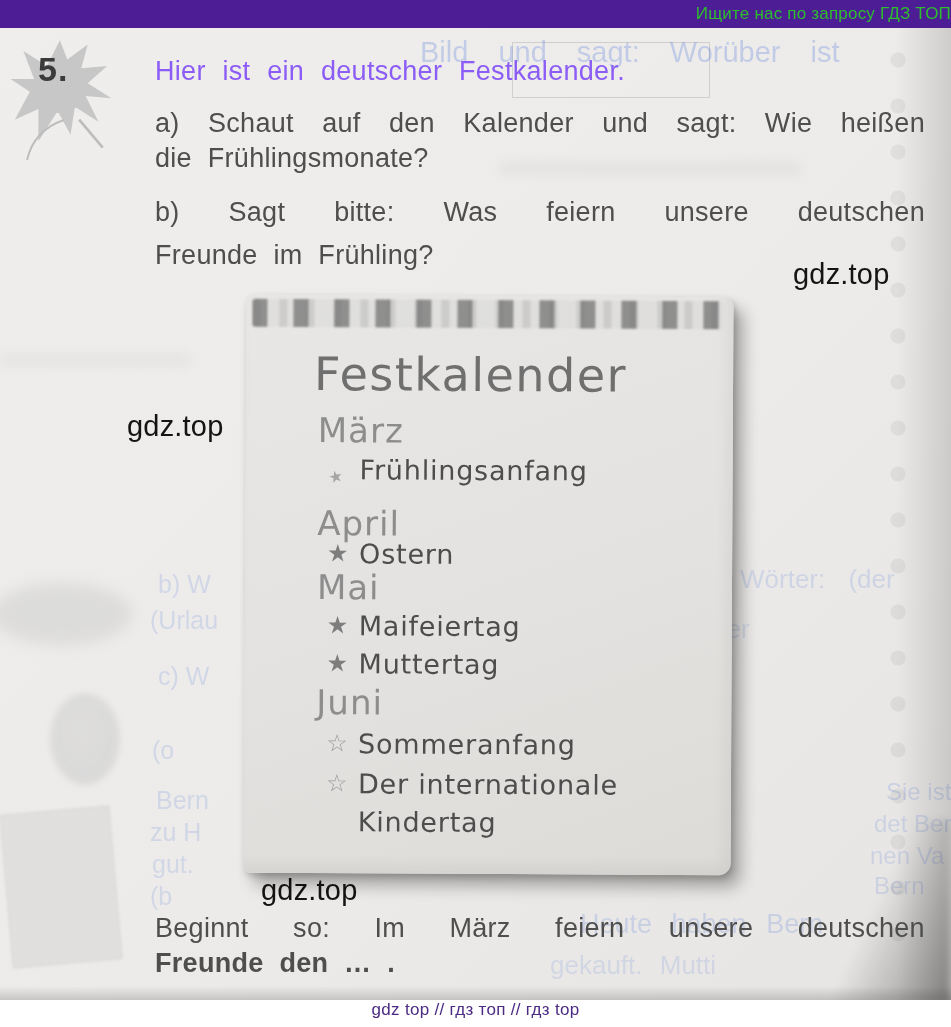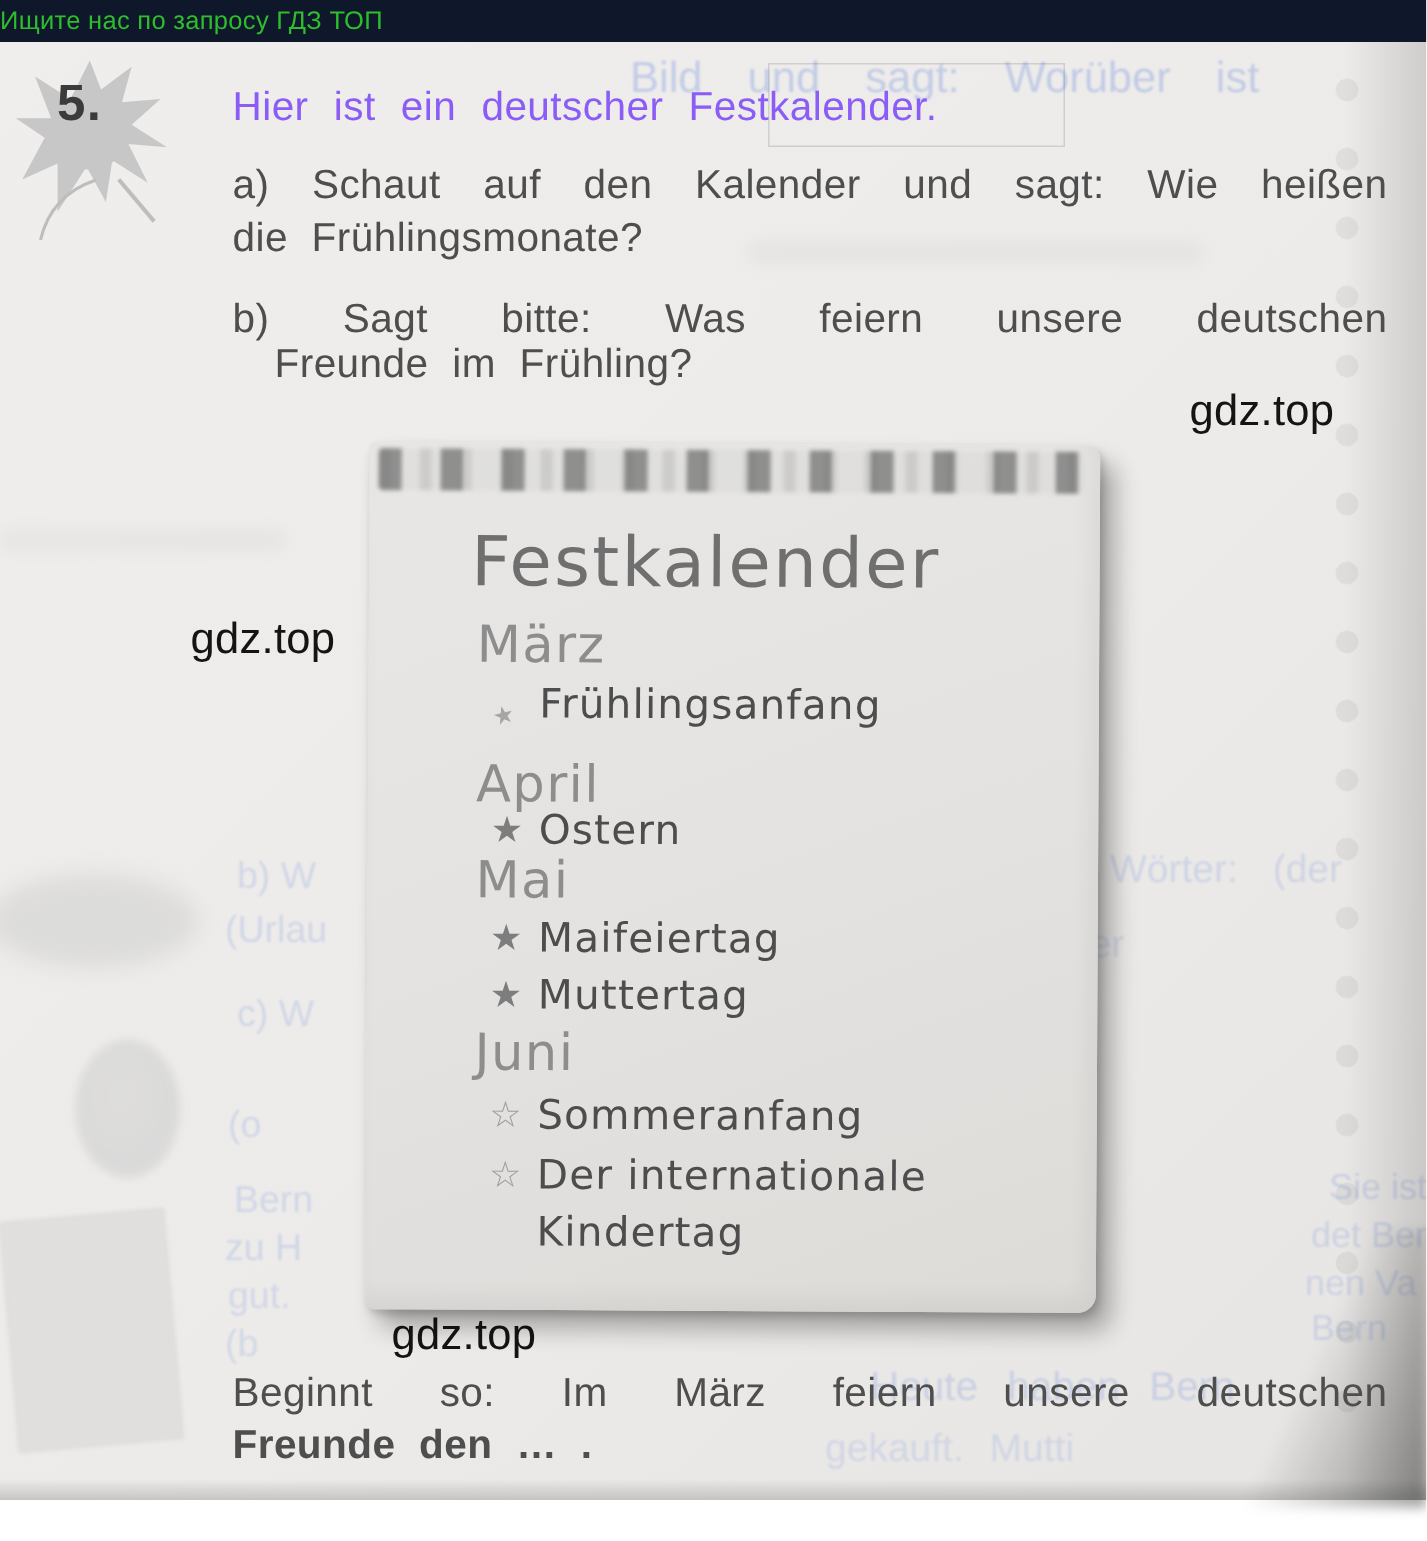--- a/index.html
+++ b/index.html
@@ -1,20 +1,20 @@
 <!DOCTYPE html>
 <html><head>
 <meta charset="utf-8">
 <style>
   html,body{margin:0;padding:0;background:#fff;}
   .page{position:relative;width:951px;height:1027px;overflow:hidden;background:#ffffff;
         font-family:"Liberation Sans",sans-serif;}
   
-  .banner{position:absolute;left:0;top:0;width:951px;height:28px;background:#0f172a;
-          display:flex;align-items:center;justify-content:flex-start;}
+  .banner{position:absolute;left:0;top:0;width:951px;height:28px;background:#4c1d95;
+          display:flex;align-items:center;justify-content:flex-end;}
   .banner span{font-size:17px;font-weight:500;color:#2ebd2e;letter-spacing:.2px;}
   
   .scan{position:absolute;left:0;top:28px;width:951px;height:972px;
         background:linear-gradient(135deg,#efeeec 0%,#ecebe9 55%,#e6e5e3 100%);}
   .shadow-right{position:absolute;right:0;top:28px;width:55px;height:972px;
         background:linear-gradient(to right,rgba(0,0,0,0),rgba(0,0,0,0.13));}
   .shadow-corner{position:absolute;right:0;top:820px;width:120px;height:185px;
         background:linear-gradient(115deg,rgba(0,0,0,0) 40%,rgba(0,0,0,0.38));filter:blur(4px);}
   .shadow-bottom{position:absolute;left:0;top:986px;width:951px;height:14px;
         background:linear-gradient(to bottom,rgba(0,0,0,0),rgba(0,0,0,0.16));}
@@ -136,21 +136,21 @@
   <div class="line ws" style="left:155px;top:143px;">die Frühlingsmonate?</div>
   <div class="line j" style="left:155px;top:197px;">
       <span>b)</span>
       <span>Sagt</span>
       <span>bitte:</span>
       <span>Was</span>
       <span>feiern</span>
       <span>unsere</span>
       <span>deutschen</span>
     </div>
-  <div class="line ws" style="left:155px;top:227px;margin-left:28px;">Freunde im Frühling?</div>
+  <div class="line ws" style="left:155px;top:240px;">Freunde im Frühling?</div>
 
   <span class="wm" style="left:793px;top:258px;">gdz.top</span>
   <span class="wm" style="left:127px;top:410px;">gdz.top</span>
   <span class="wm" style="left:456px;top:572px;">gdz.top</span>
   <span class="wm" style="left:261px;top:874px;">gdz.top</span>
 
   <div class="paper">
     <div class="torn"></div>
     <div class="cal-title">Festkalender</div>
 
@@ -191,14 +191,17 @@
       <span>Beginnt</span>
       <span>so:</span>
       <span>Im</span>
       <span>März</span>
       <span>feiern</span>
       <span>unsere</span>
       <span>deutschen</span>
     </div>
   <div class="line ws" style="left:155px;top:948px;font-weight:bold;">Freunde den … .</div>
 
+  <div class="footer">
+    <span>gdz top  //  гдз топ  //  гдз top</span>
+  </div>
 
 </div>
 
 </body></html>

